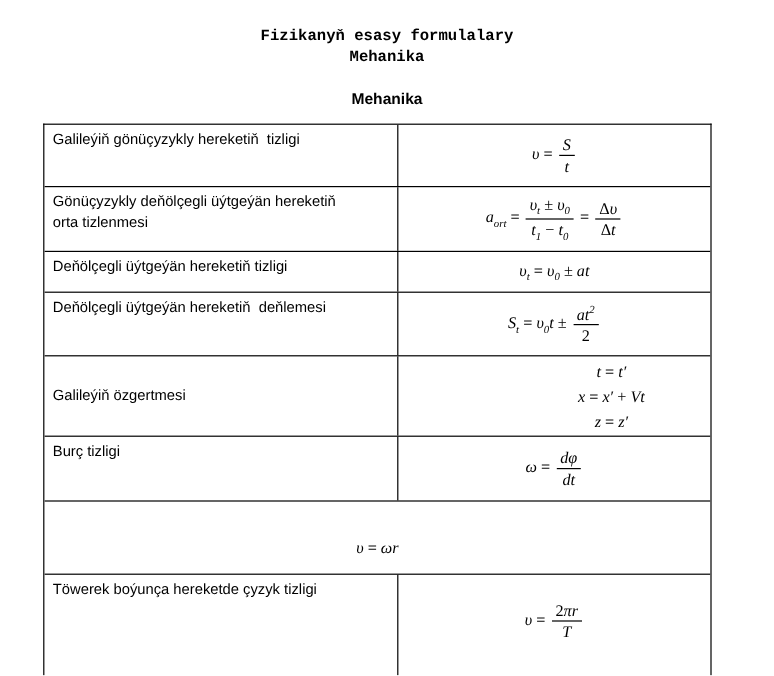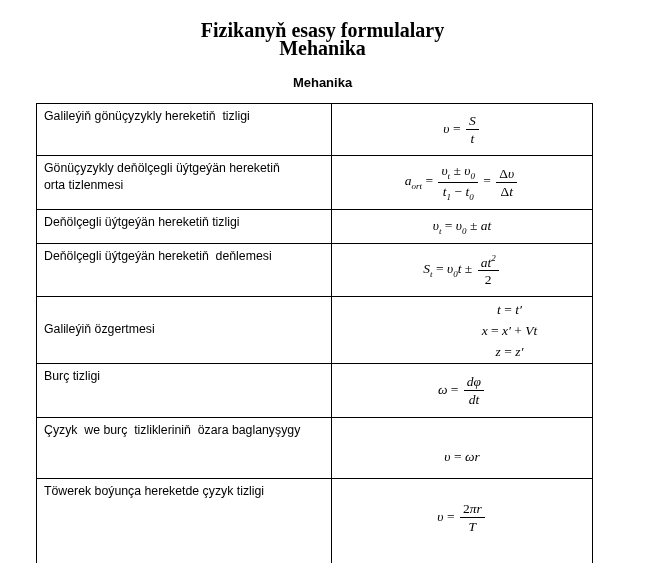--- a/index.html
+++ b/index.html
@@ -7,23 +7,23 @@
     position:relative;
     width:645px; height:563px;
     background:#ffffff;
     overflow:hidden;
     font-family:"Liberation Sans", sans-serif;
     color:#000;
   }
   .doc-title {
     position:absolute; top:21px; left:0; width:645px;
     text-align:center;
-    font-family:Liberation Serif, serif;
+    font-family:Liberation Mono, monospace;
     font-weight:bold;
-    font-size:20px; line-height:18px;
+    font-size:13px; line-height:18px;
   }
   .section-heading {
     position:absolute; top:75px; left:0; width:645px;
     text-align:center;
     font-weight:bold;
     font-size:13px;
   }
   .formula-table {
     position:absolute; left:36px; top:103px;
     width:557px; height:460px;
@@ -139,21 +139,20 @@
       <div class="t-row r5">
         <div class="cell-label"><span>Burç tizligi</span></div>
         <div class="cell-formula">
           <span class="formula"><i>ω</i><span> = </span><span class="frac">
               <span class="num"><i>dφ</i></span>
               <span class="den"><i>dt</i></span>
             </span></span>
         </div>
       </div>
       <div class="t-row r6">
-        <div class="cell-label"><span>Çyzyk  we burç  tizlikleriniň  özara baglanyşygy</span></div>
         <div class="cell-formula">
           <span class="formula"><i>υ</i><span> = </span><i>ωr</i></span>
         </div>
       </div>
       <div class="t-row r7">
         <div class="cell-label"><span>Töwerek boýunça hereketde çyzyk tizligi</span></div>
         <div class="cell-formula">
           <span class="formula"><i>υ</i><span> = </span><span class="frac">
               <span class="num"><span>2</span><i>πr</i></span>
               <span class="den"><i>T</i></span>

